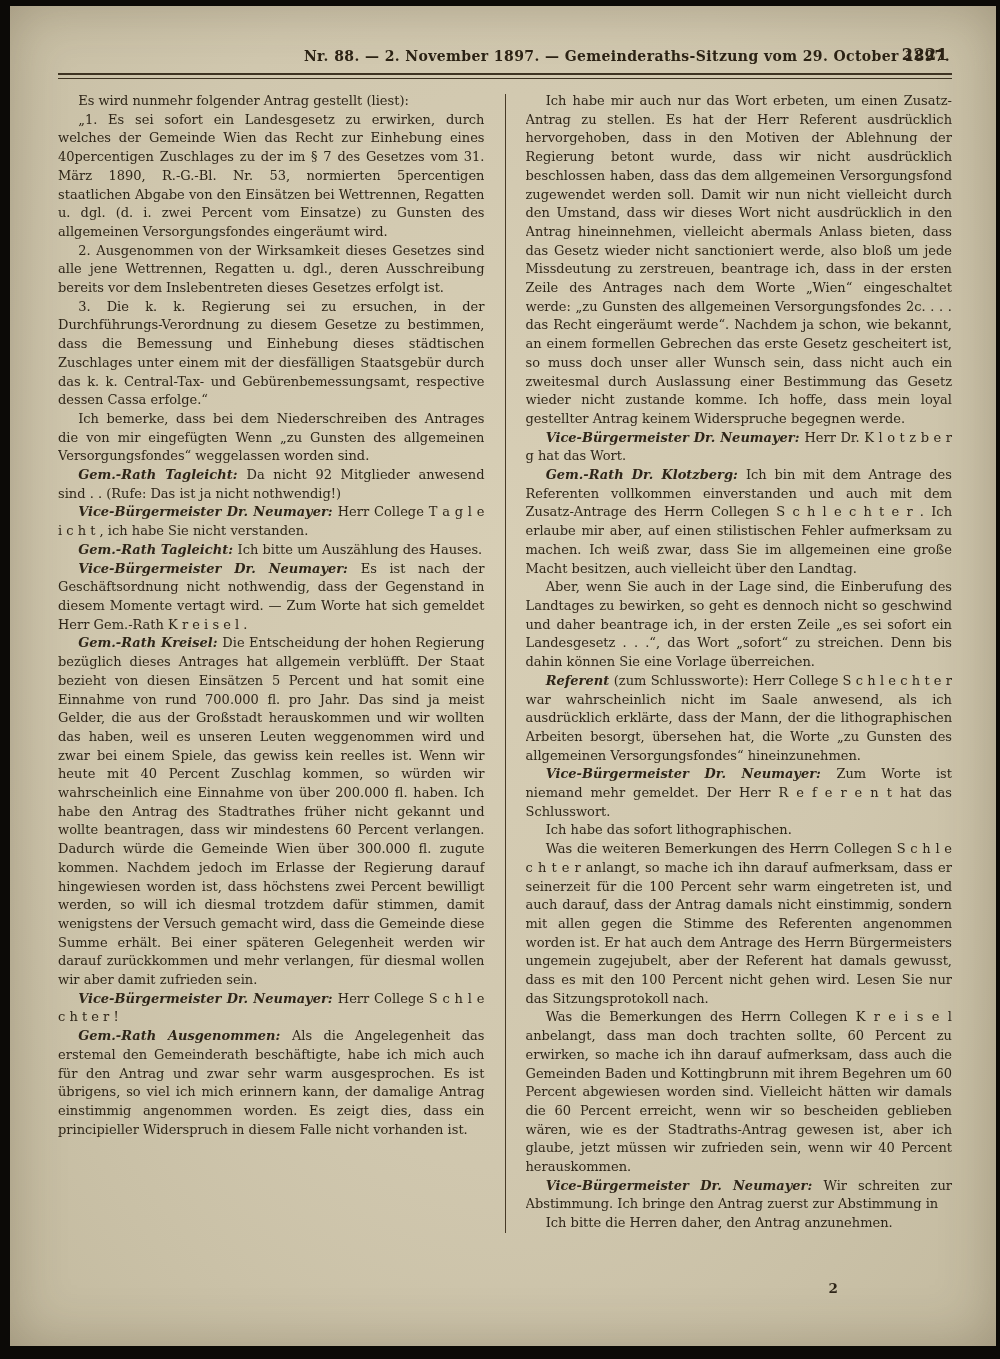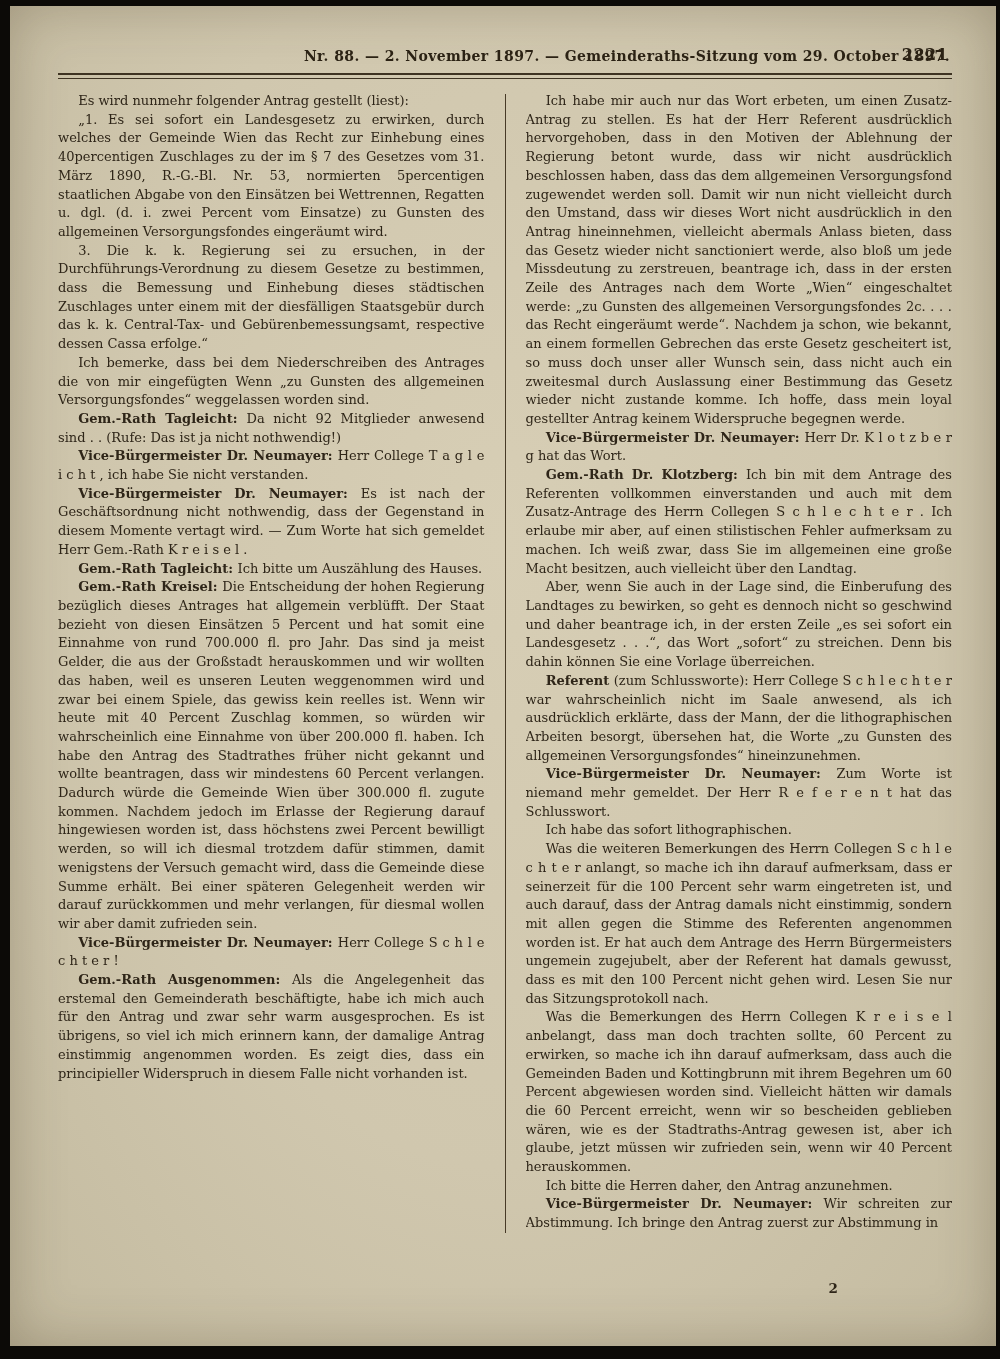--- a/index.html
+++ b/index.html
@@ -58,20 +58,21 @@
     width: 1px;
     background: #473a27;
     margin: 2px 20px 0 20px;
   }
   .para {
     margin: 0;
     text-indent: 1.55em;
   }
   .speaker {
     font-weight: bold;
+    font-style: italic;
   }
   .footer-sheetnum {
     position: absolute;
     right: 158px;
     bottom: 50px;
     font-size: 13.5px;
     font-weight: 600;
     color: #2e2518;
   }
 </style>
@@ -84,41 +85,42 @@
     <span>Nr. 88. — 2. November 1897. — Gemeinderaths-Sitzung vom 29. October 1897.</span>
     <span class="header-pagenum">2221</span>
   </div>
 
   <div class="double-rule"></div>
 
   <div class="columns">
     <div class="col" id="col-left">
         <p class="para">Es wird nunmehr folgender Antrag gestellt (liest):</p>
         <p class="para">„1. Es sei sofort ein Landesgesetz zu erwirken, durch welches der Gemeinde Wien das Recht zur Einhebung eines 40percentigen Zuschlages zu der im § 7 des Gesetzes vom 31. März 1890, R.-G.-Bl. Nr. 53, normierten 5percentigen staatlichen Abgabe von den Einsätzen bei Wettrennen, Regatten u. dgl. (d. i. zwei Percent vom Einsatze) zu Gunsten des allgemeinen Versorgungsfondes eingeräumt wird.</p>
+        <p class="para">2. Ausgenommen von der Wirksamkeit dieses Gesetzes sind alle jene Wettrennen, Regatten u. dgl., deren Ausschreibung bereits vor dem Inslebentreten dieses Gesetzes erfolgt ist.</p>
         <p class="para">3. Die k. k. Regierung sei zu ersuchen, in der Durchführungs-Verordnung zu diesem Gesetze zu bestimmen, dass die Bemessung und Einhebung dieses städtischen Zuschlages unter einem mit der diesfälligen Staatsgebür durch das k. k. Central-Tax- und Gebürenbemessungsamt, respective dessen Cassa erfolge.“</p>
         <p class="para">Ich bemerke, dass bei dem Niederschreiben des Antrages die von mir eingefügten Wenn „zu Gunsten des allgemeinen Versorgungsfondes“ weggelassen worden sind.</p>
         <p class="para"><span class="speaker">Gem.-Rath Tagleicht: </span>Da nicht 92 Mitglieder anwesend sind . . (Rufe: Das ist ja nicht nothwendig!)</p>
         <p class="para"><span class="speaker">Vice-Bürgermeister Dr. Neumayer: </span>Herr College T a g l e i c h t , ich habe Sie nicht verstanden.</p>
+        <p class="para"><span class="speaker">Gem.-Rath Tagleicht: </span>Ich bitte um Auszählung des Hauses.</p>
         <p class="para"><span class="speaker">Vice-Bürgermeister Dr. Neumayer: </span>Es ist nach der Geschäftsordnung nicht nothwendig, dass der Gegenstand in diesem Momente vertagt wird. — Zum Worte hat sich gemeldet Herr Gem.-Rath K r e i s e l .</p>
-        <p class="para"><span class="speaker">Gem.-Rath Tagleicht: </span>Ich bitte um Auszählung des Hauses.</p>
         <p class="para"><span class="speaker">Gem.-Rath Kreisel: </span>Die Entscheidung der hohen Regierung bezüglich dieses Antrages hat allgemein verblüfft. Der Staat bezieht von diesen Einsätzen 5 Percent und hat somit eine Einnahme von rund 700.000 fl. pro Jahr. Das sind ja meist Gelder, die aus der Großstadt herauskommen und wir wollten das haben, weil es unseren Leuten weggenommen wird und zwar bei einem Spiele, das gewiss kein reelles ist. Wenn wir heute mit 40 Percent Zuschlag kommen, so würden wir wahrscheinlich eine Einnahme von über 200.000 fl. haben. Ich habe den Antrag des Stadtrathes früher nicht gekannt und wollte beantragen, dass wir mindestens 60 Percent verlangen. Dadurch würde die Gemeinde Wien über 300.000 fl. zugute kommen. Nachdem jedoch im Erlasse der Regierung darauf hingewiesen worden ist, dass höchstens zwei Percent bewilligt werden, so will ich diesmal trotzdem dafür stimmen, damit wenigstens der Versuch gemacht wird, dass die Gemeinde diese Summe erhält. Bei einer späteren Gelegenheit werden wir darauf zurückkommen und mehr verlangen, für diesmal wollen wir aber damit zufrieden sein.</p>
         <p class="para"><span class="speaker">Vice-Bürgermeister Dr. Neumayer: </span>Herr College S c h l e c h t e r !</p>
         <p class="para"><span class="speaker">Gem.-Rath Ausgenommen: </span>Als die Angelegenheit das erstemal den Gemeinderath beschäftigte, habe ich mich auch für den Antrag und zwar sehr warm ausgesprochen. Es ist übrigens, so viel ich mich erinnern kann, der damalige Antrag einstimmig angenommen worden. Es zeigt dies, dass ein principieller Widerspruch in diesem Falle nicht vorhanden ist.</p>
       </div>
     <div class="col-divider"></div>
     <div class="col" id="col-right">
         <p class="para">Ich habe mir auch nur das Wort erbeten, um einen Zusatz-Antrag zu stellen. Es hat der Herr Referent ausdrücklich hervorgehoben, dass in den Motiven der Ablehnung der Regierung betont wurde, dass wir nicht ausdrücklich beschlossen haben, dass das dem allgemeinen Versorgungsfond zugewendet werden soll. Damit wir nun nicht vielleicht durch den Umstand, dass wir dieses Wort nicht ausdrücklich in den Antrag hineinnehmen, vielleicht abermals Anlass bieten, dass das Gesetz wieder nicht sanctioniert werde, also bloß um jede Missdeutung zu zerstreuen, beantrage ich, dass in der ersten Zeile des Antrages nach dem Worte „Wien“ eingeschaltet werde: „zu Gunsten des allgemeinen Versorgungsfondes 2c. . . . das Recht eingeräumt werde“. Nachdem ja schon, wie bekannt, an einem formellen Gebrechen das erste Gesetz gescheitert ist, so muss doch unser aller Wunsch sein, dass nicht auch ein zweitesmal durch Auslassung einer Bestimmung das Gesetz wieder nicht zustande komme. Ich hoffe, dass mein loyal gestellter Antrag keinem Widerspruche begegnen werde.</p>
         <p class="para"><span class="speaker">Vice-Bürgermeister Dr. Neumayer: </span>Herr Dr. K l o t z b e r g hat das Wort.</p>
         <p class="para"><span class="speaker">Gem.-Rath Dr. Klotzberg: </span>Ich bin mit dem Antrage des Referenten vollkommen einverstanden und auch mit dem Zusatz-Antrage des Herrn Collegen S c h l e c h t e r . Ich erlaube mir aber, auf einen stilistischen Fehler aufmerksam zu machen. Ich weiß zwar, dass Sie im allgemeinen eine große Macht besitzen, auch vielleicht über den Landtag.</p>
         <p class="para">Aber, wenn Sie auch in der Lage sind, die Einberufung des Landtages zu bewirken, so geht es dennoch nicht so geschwind und daher beantrage ich, in der ersten Zeile „es sei sofort ein Landesgesetz . . .“, das Wort „sofort“ zu streichen. Denn bis dahin können Sie eine Vorlage überreichen.</p>
         <p class="para"><span class="speaker">Referent </span>(zum Schlussworte): Herr College S c h l e c h t e r war wahrscheinlich nicht im Saale anwesend, als ich ausdrücklich erklärte, dass der Mann, der die lithographischen Arbeiten besorgt, übersehen hat, die Worte „zu Gunsten des allgemeinen Versorgungsfondes“ hineinzunehmen.</p>
         <p class="para"><span class="speaker">Vice-Bürgermeister Dr. Neumayer: </span>Zum Worte ist niemand mehr gemeldet. Der Herr R e f e r e n t hat das Schlusswort.</p>
         <p class="para">Ich habe das sofort lithographischen.</p>
         <p class="para">Was die weiteren Bemerkungen des Herrn Collegen S c h l e c h t e r anlangt, so mache ich ihn darauf aufmerksam, dass er seinerzeit für die 100 Percent sehr warm eingetreten ist, und auch darauf, dass der Antrag damals nicht einstimmig, sondern mit allen gegen die Stimme des Referenten angenommen worden ist. Er hat auch dem Antrage des Herrn Bürgermeisters ungemein zugejubelt, aber der Referent hat damals gewusst, dass es mit den 100 Percent nicht gehen wird. Lesen Sie nur das Sitzungsprotokoll nach.</p>
         <p class="para">Was die Bemerkungen des Herrn Collegen K r e i s e l anbelangt, dass man doch trachten sollte, 60 Percent zu erwirken, so mache ich ihn darauf aufmerksam, dass auch die Gemeinden Baden und Kottingbrunn mit ihrem Begehren um 60 Percent abgewiesen worden sind. Vielleicht hätten wir damals die 60 Percent erreicht, wenn wir so bescheiden geblieben wären, wie es der Stadtraths-Antrag gewesen ist, aber ich glaube, jetzt müssen wir zufrieden sein, wenn wir 40 Percent herauskommen.</p>
+        <p class="para"><span class="speaker">Vice-Bürgermeister Dr. Neumayer: </span>Wir schreiten zur Abstimmung. Ich bringe den Antrag zuerst zur Abstimmung in</p>
         <p class="para">Ich bitte die Herren daher, den Antrag anzunehmen.</p>
-        <p class="para"><span class="speaker">Vice-Bürgermeister Dr. Neumayer: </span>Wir schreiten zur Abstimmung. Ich bringe den Antrag zuerst zur Abstimmung in</p>
       </div>
   </div>
 
   <div class="footer-sheetnum">2</div>
 
 </div>
 
 </body></html>

